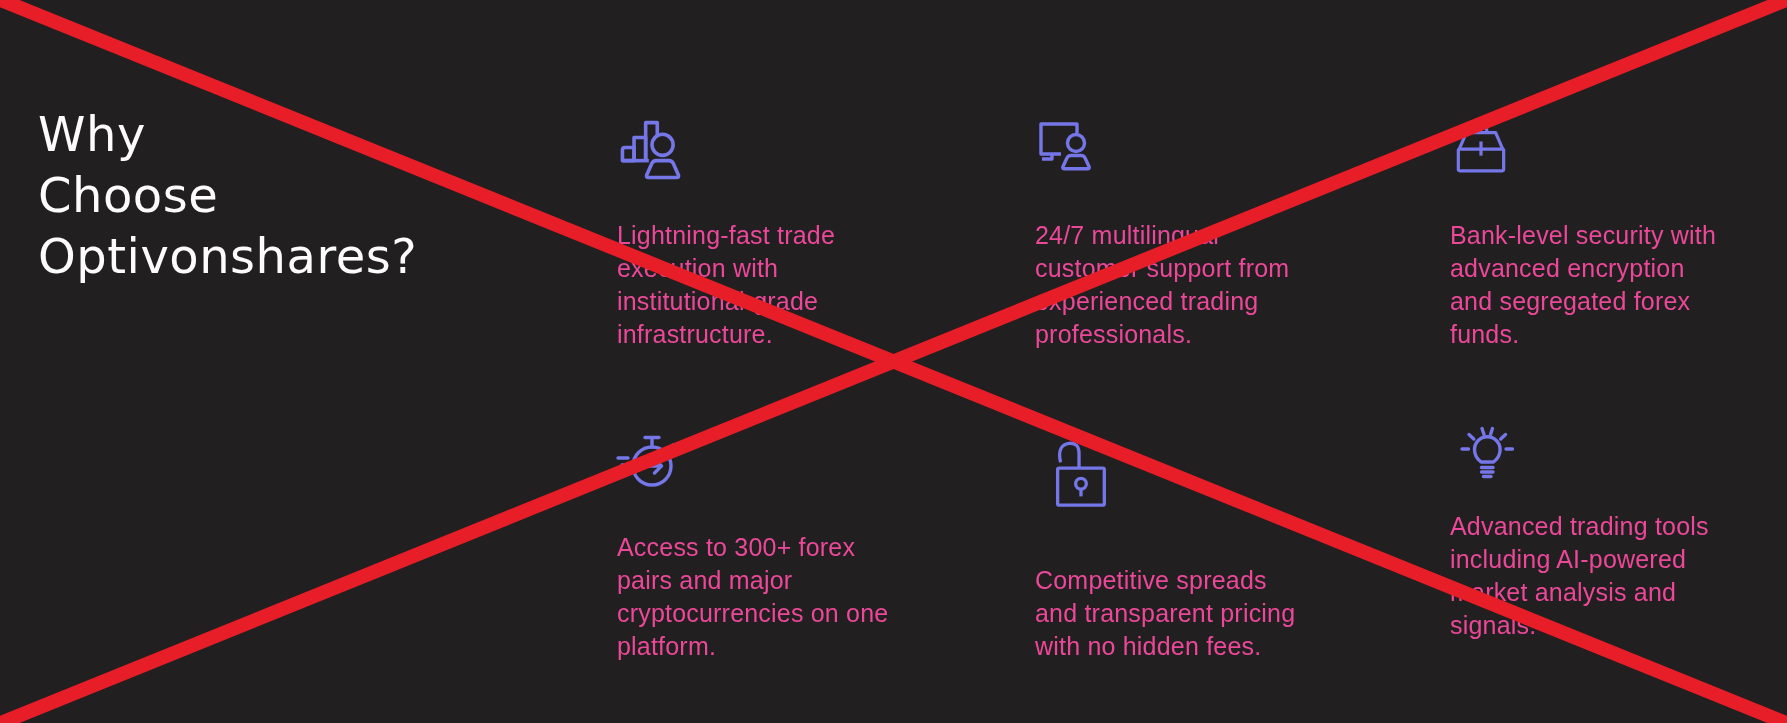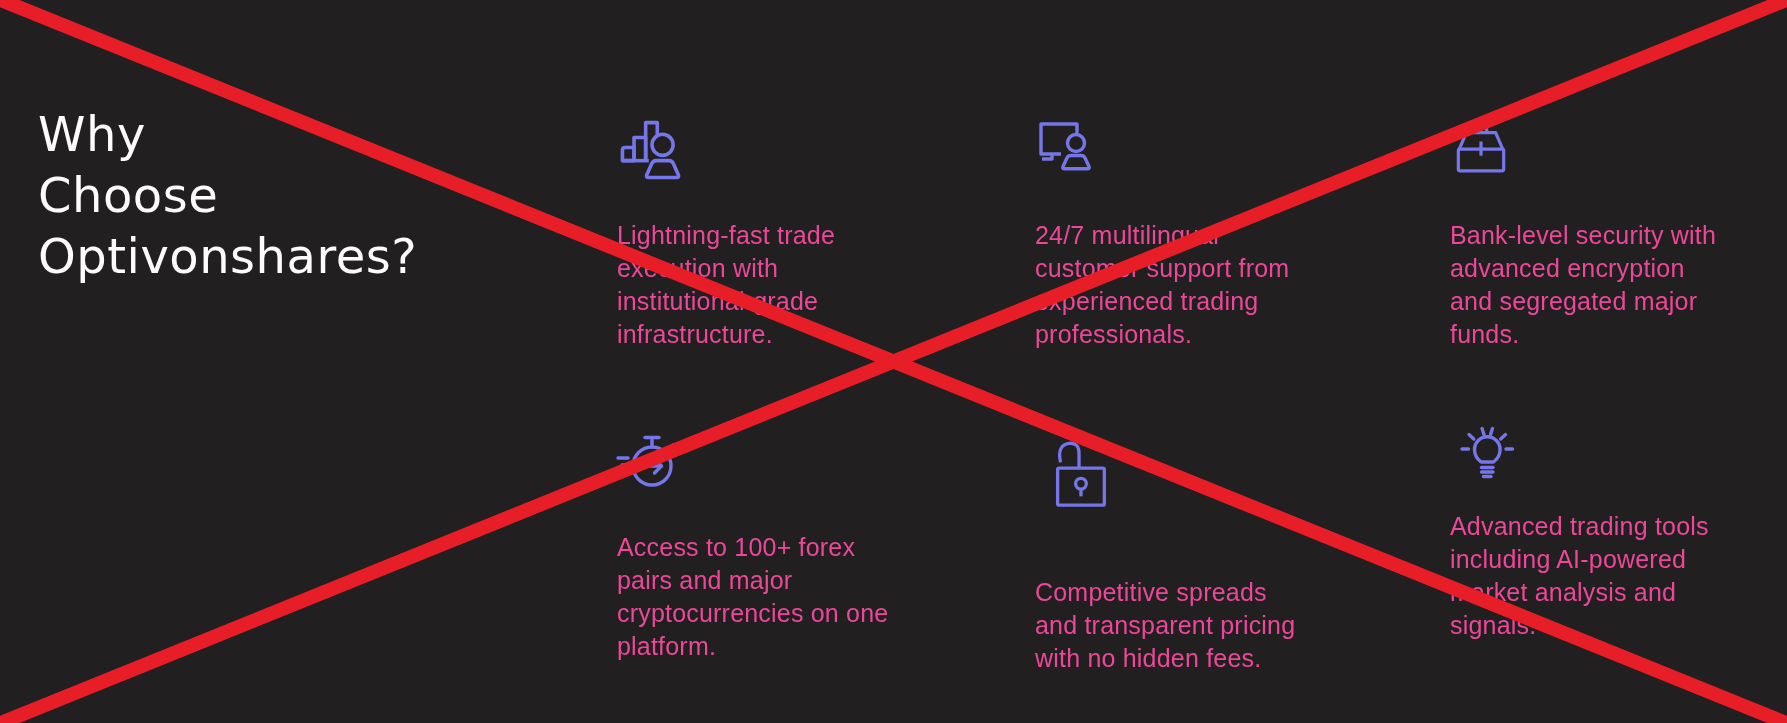--- a/index.html
+++ b/index.html
@@ -66,50 +66,50 @@
   <div class="icon" style="left:1447px;top:116px;">
     <svg width="68" height="68" viewBox="0 0 72 72">
       <path d="M30 17 V14 Q30 10.5 33.5 10.5 H38.5 Q42 10.5 42 14 V17"></path>
       <path d="M13 35 L20.5 17.5 H51.5 L59 35"></path>
       <rect x="12" y="35" width="48" height="23" rx="1.5"></rect>
       <path d="M36 27 V42"></path>
     </svg>
   </div>
   <div class="feature-text" style="left:1450px;top:219px;">Bank-level security with
 advanced encryption
-and segregated major
+and segregated forex
 funds.</div>
 
   <div class="icon" style="left:614px;top:426px;">
     <svg width="66" height="66" viewBox="0 0 66 66" stroke-linecap="round">
       <circle cx="38" cy="40" r="19"></circle>
       <path d="M38 21 V13"></path>
       <path d="M31 11.5 H45"></path>
       <path d="M53.5 25 L59 19"></path>
       <path d="M28 40 H46"></path>
       <path d="M40.5 33 L47.5 40 L40.5 47"></path>
       <path d="M4 32 H14"></path>
       <path d="M8 39 H14"></path>
       <path d="M4 46 H14"></path>
     </svg>
   </div>
-  <div class="feature-text" style="left:617px;top:531px;">Access to 100+ forex
+  <div class="feature-text" style="left:617px;top:531px;">Access to 300+ forex
 pairs and major
 cryptocurrencies on one
 platform.</div>
 
   <div class="icon" style="left:1044px;top:436px;">
     <svg width="72" height="76" viewBox="0 0 74 78">
       <rect x="14" y="33" width="48" height="38" rx="1.5"></rect>
       <path d="M17 27 Q13 9 26 7.5 Q36 6.5 36 18 V33"></path>
       <circle cx="38" cy="49" r="5.5"></circle>
       <path d="M38 54.5 V62"></path>
     </svg>
   </div>
-  <div class="feature-text" style="left:1035px;top:564px;margin-top:12px;">Competitive spreads
+  <div class="feature-text" style="left:1035px;top:564px;">Competitive spreads
 and transparent pricing
 with no hidden fees.</div>
 
   <div class="icon" style="left:1455px;top:422px;">
     <svg width="64" height="66" viewBox="0 0 64 66" stroke-linecap="round">
       <path d="M26 40 Q19.5 35 19.5 27.5 A12.8 12.8 0 0 1 45.1 27.5 Q45.1 35 38.6 40 Z"></path>
       <path d="M26.5 45.5 H38"></path>
       <path d="M26.5 50 H38"></path>
       <path d="M28.5 54.5 H36"></path>
       <path d="M7 27 H13.5"></path>

